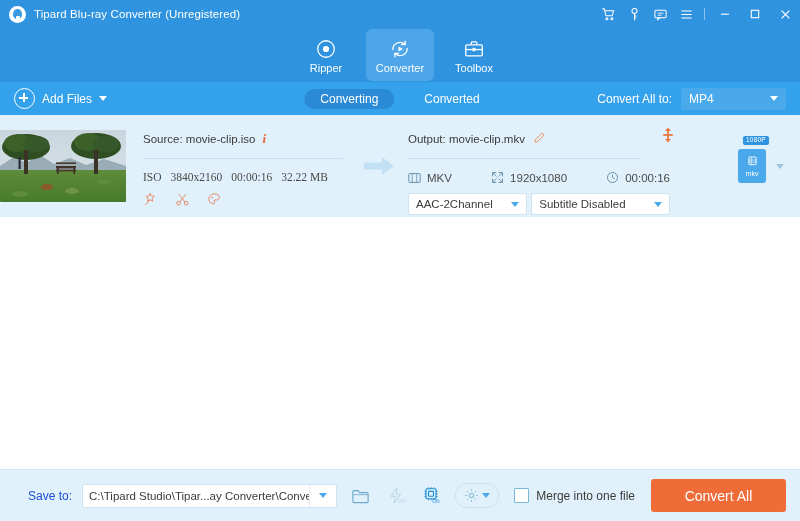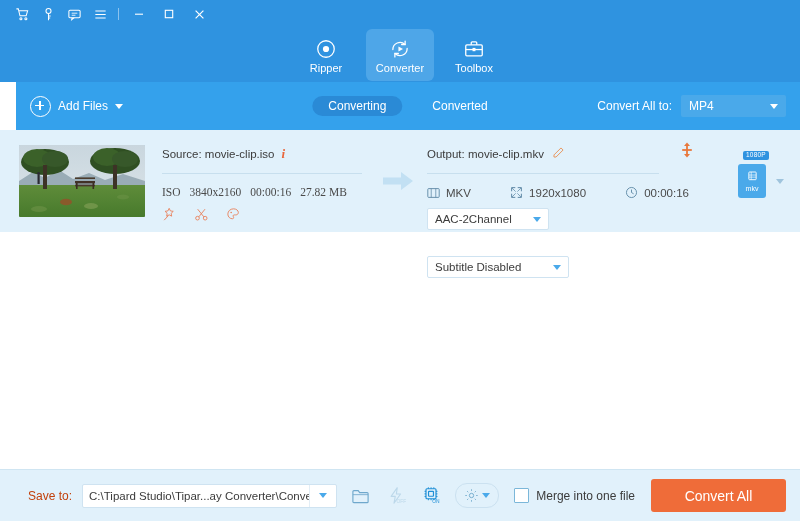--- a/index.html
+++ b/index.html
@@ -118,29 +118,28 @@
     gap: 2px;
     color: #ffffff;
     font-size: 11px;
   }
   .nav-tab.active { background: #4ea6e8; }
   .nav-ico { height: 24px; display:flex; align-items:center; justify-content:center; }
   .nav-label { line-height: 1; }
 
   
   .toolbar {
-    height: 48px;
+    height: 33px;
     background: #34a1ec;
     display: flex;
     align-items: center;
     flex: none;
     position: relative;
     padding: 0 14px 0 14px;
     box-sizing: border-box;
-    margin-left: 16px;
   }
   .add-files {
     display: flex;
     align-items: center;
     gap: 7px;
     color: #ffffff;
     font-size: 12px;
   }
   .plus-circle {
     width: 19px; height: 19px;
@@ -205,21 +204,21 @@
   .filelist {
     flex: 1 1 auto;
     background: #ffffff;
     overflow: hidden;
   }
   .file-row {
     height: 102px;
     background: #e1f1fb;
     display: flex;
     align-items: center;
-    padding: 0 12px 0 19px;
+    padding: 0 12px 0 0;
     box-sizing: border-box;
     position: relative;
   }
   .thumb {
     width: 126px;
     height: 72px;
     flex: none;
     border-radius: 1px;
     overflow: hidden;
     position: relative;
@@ -306,23 +305,22 @@
     font-size: 11.5px;
     color: #4a4a4a;
     gap: 6px;
     white-space: nowrap;
   }
   .out-meta .mi { display:flex; align-items:center; gap:6px; }
   .out-meta .sp1 { width: 28px; }
   .out-meta .sp2 { width: 28px; }
   .selects-row {
     display: flex;
-    gap: 26px;
+    gap: 4px;
     margin-top: 9px;
-    flex-direction: column;
   }
   .mini-select {
     height: 22px;
     background: #ffffff;
     border: 1px solid #cfe3f1;
     border-radius: 2px;
     display: flex;
     align-items: center;
     justify-content: space-between;
     padding: 0 7px;
@@ -394,21 +392,21 @@
     border-top: 1px solid #cfe5f2;
     flex: none;
     display: flex;
     align-items: center;
     padding: 0 14px 0 28px;
     box-sizing: border-box;
     gap: 10px;
   }
   .saveto-label {
     font-size: 12px;
-    color: #c2410c;
+    color: #1d4ed8;
     white-space: nowrap;
   }
   .path-wrap {
     display: flex;
     align-items: center;
     height: 24px;
     background: #ffffff;
     border: 1px solid #cfe3f1;
     border-radius: 2px;
     width: 255px;
@@ -477,20 +475,24 @@
     margin-left: 6px;
     flex: none;
   }
 </style>
 </head>
 <body>
 
 <div class="app">
 
   <div class="titlebar">
+    <div class="title-left">
+      <div class="app-logo"></div>
+      <div class="app-title">Tipard Blu-ray Converter (Unregistered)</div>
+    </div>
     <div class="title-right">
 
       <div class="tb-icon">
         <svg width="15" height="15" viewBox="0 0 16 16" fill="none" stroke="#ffffff" stroke-width="1.1">
           <path d="M1.5 2h2l1.8 7.4h6.6l1.6-5.4H4.2"></path>
           <circle cx="6.3" cy="12.6" r="1.1"></circle>
           <circle cx="11.6" cy="12.6" r="1.1"></circle>
         </svg>
       </div>
 
@@ -639,21 +641,21 @@
       <div class="src-col">
         <div class="src-title">
           <span>Source: movie-clip.iso</span>
           <span class="i-icon">i</span>
         </div>
         <div class="hr-line"></div>
         <div class="meta-line">
           <span>ISO</span>
           <span>3840x2160</span>
           <span>00:00:16</span>
-          <span>27.82 MB</span>
+          <span>32.22 MB</span>
         </div>
         <div class="edit-icons">
           <span>
             <svg width="15" height="15" viewBox="0 0 18 18" fill="none" stroke="#e8815c" stroke-width="1.1" stroke-linejoin="round">
               <path d="M8.6 1.6l1.5 3.1 3.4.5-2.5 2.4.6 3.4-3-1.6-3 1.6.6-3.4L3.7 5.2l3.4-.5z"></path>
               <path d="M7.6 10.4L2.6 15.8"></path>
             </svg>
           </span>
           <span>
             <svg width="15" height="15" viewBox="0 0 18 18" fill="none" stroke="#e8815c" stroke-width="1.1">

